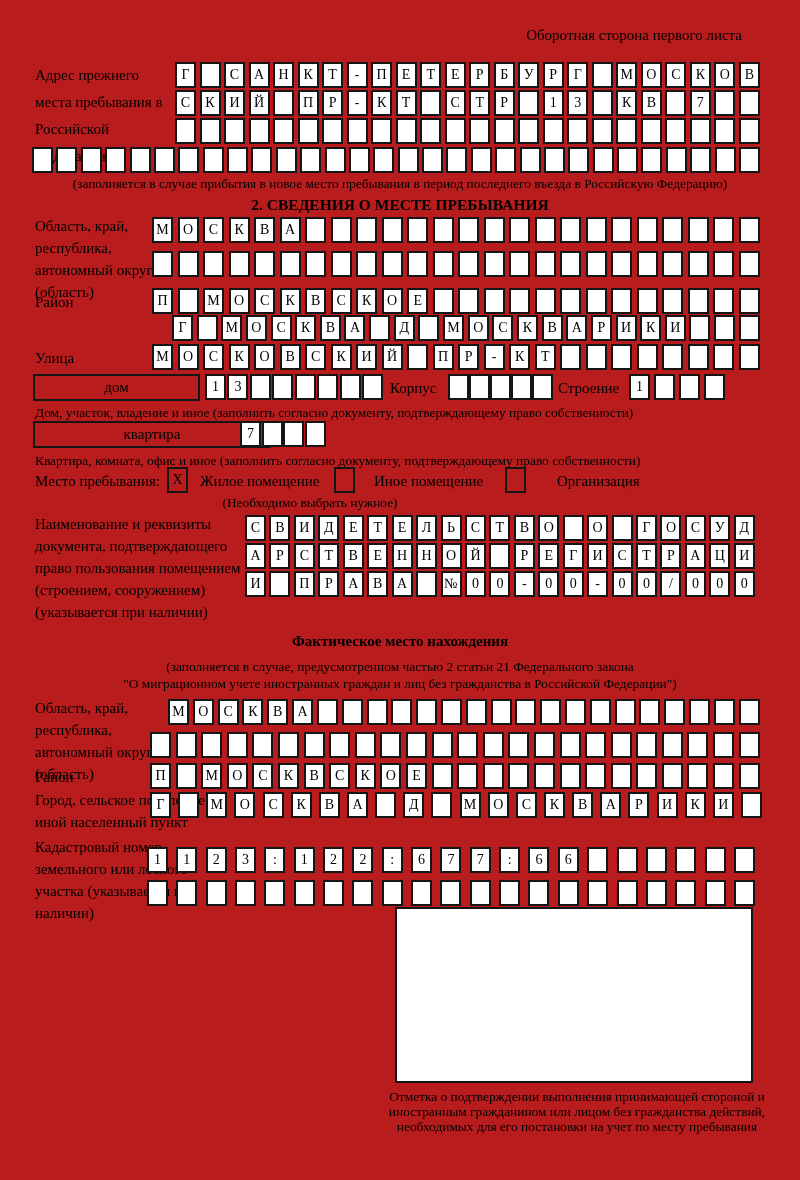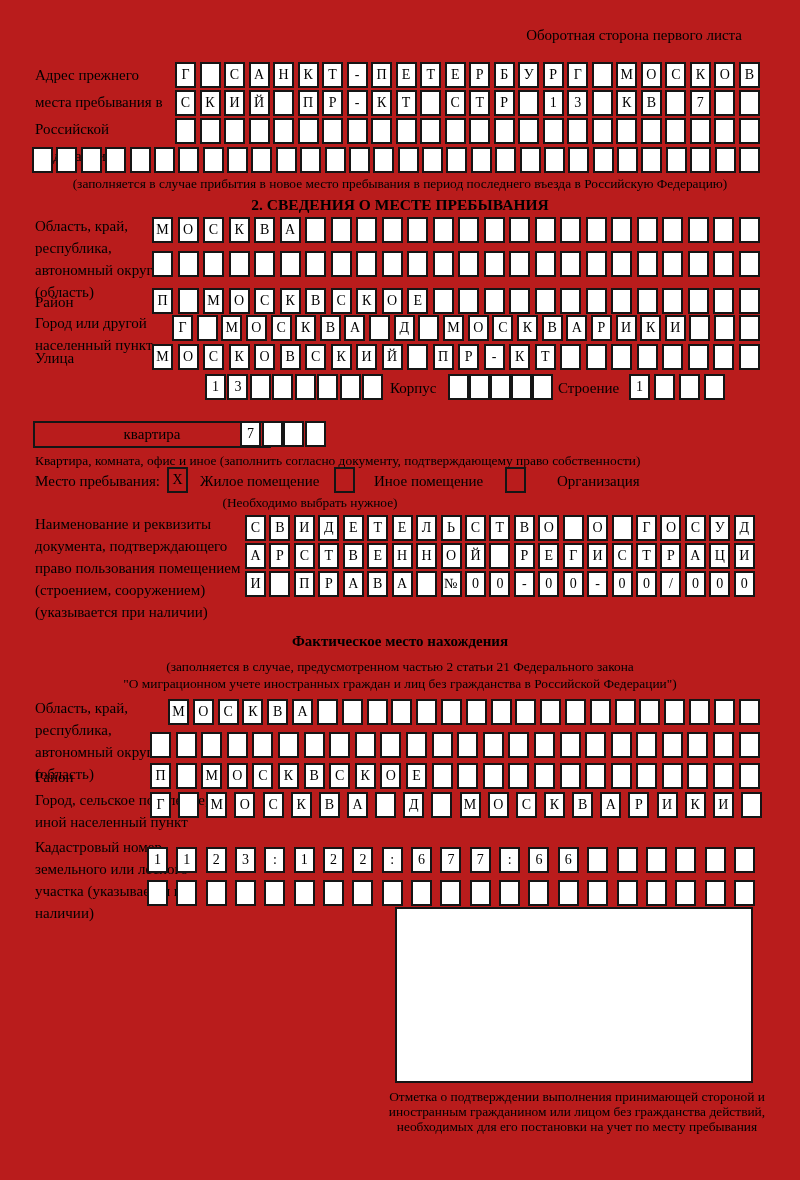--- a/index.html
+++ b/index.html
@@ -217,21 +217,20 @@
       <span class="cell"></span>
       <span class="cell"></span>
       <span class="cell"></span>
       <span class="cell"></span>
       <span class="cell"></span>
       <span class="cell"></span>
       <span class="cell"></span>
       <span class="cell"></span>
     </div>
 
-  <div class="lbl" style="left:35px; top:312px; width:132px;">Город или другой населенный пункт</div>
   <div class="cellrow" style="left:172px; top:315px; width:588px;">
       <span class="cell">Г</span>
       <span class="cell"></span>
       <span class="cell">М</span>
       <span class="cell">О</span>
       <span class="cell">С</span>
       <span class="cell">К</span>
       <span class="cell">В</span>
       <span class="cell">А</span>
       <span class="cell"></span>
@@ -273,20 +272,21 @@
       <span class="cell"></span>
       <span class="cell"></span>
       <span class="cell"></span>
       <span class="cell"></span>
       <span class="cell"></span>
       <span class="cell"></span>
       <span class="cell"></span>
       <span class="cell"></span>
     </div>
 
+  <div class="fieldbox" style="left:33px; top:374px; width:167px; height:27px;">дом</div>
   <div class="cellrow" style="left:205px; top:374px; width:178px;">
       <span class="cell">1</span>
       <span class="cell">3</span>
       <span class="cell"></span>
       <span class="cell"></span>
       <span class="cell"></span>
       <span class="cell"></span>
       <span class="cell"></span>
       <span class="cell"></span>
     </div>
@@ -298,20 +298,21 @@
       <span class="cell"></span>
       <span class="cell"></span>
     </div>
   <div class="lbl" style="left:558px; top:377px;">Строение</div>
   <div class="cellrow" style="left:629px; top:374px; width:96px;">
       <span class="cell">1</span>
       <span class="cell"></span>
       <span class="cell"></span>
       <span class="cell"></span>
     </div>
+  <div class="note" style="left:35px; top:404px;">Дом, участок, владение и иное (заполнить согласно документу, подтверждающему право собственности)</div>
 
   <div class="fieldbox" style="left:33px; top:421px; width:238px; height:27px;">квартира</div>
   <div class="cellrow" style="left:240px; top:421px; width:86px;">
       <span class="cell">7</span>
       <span class="cell"></span>
       <span class="cell"></span>
       <span class="cell"></span>
     </div>
   <div class="note" style="left:35px; top:452px;">Квартира, комната, офис и иное (заполнить согласно документу, подтверждающему право собственности)</div>
 

